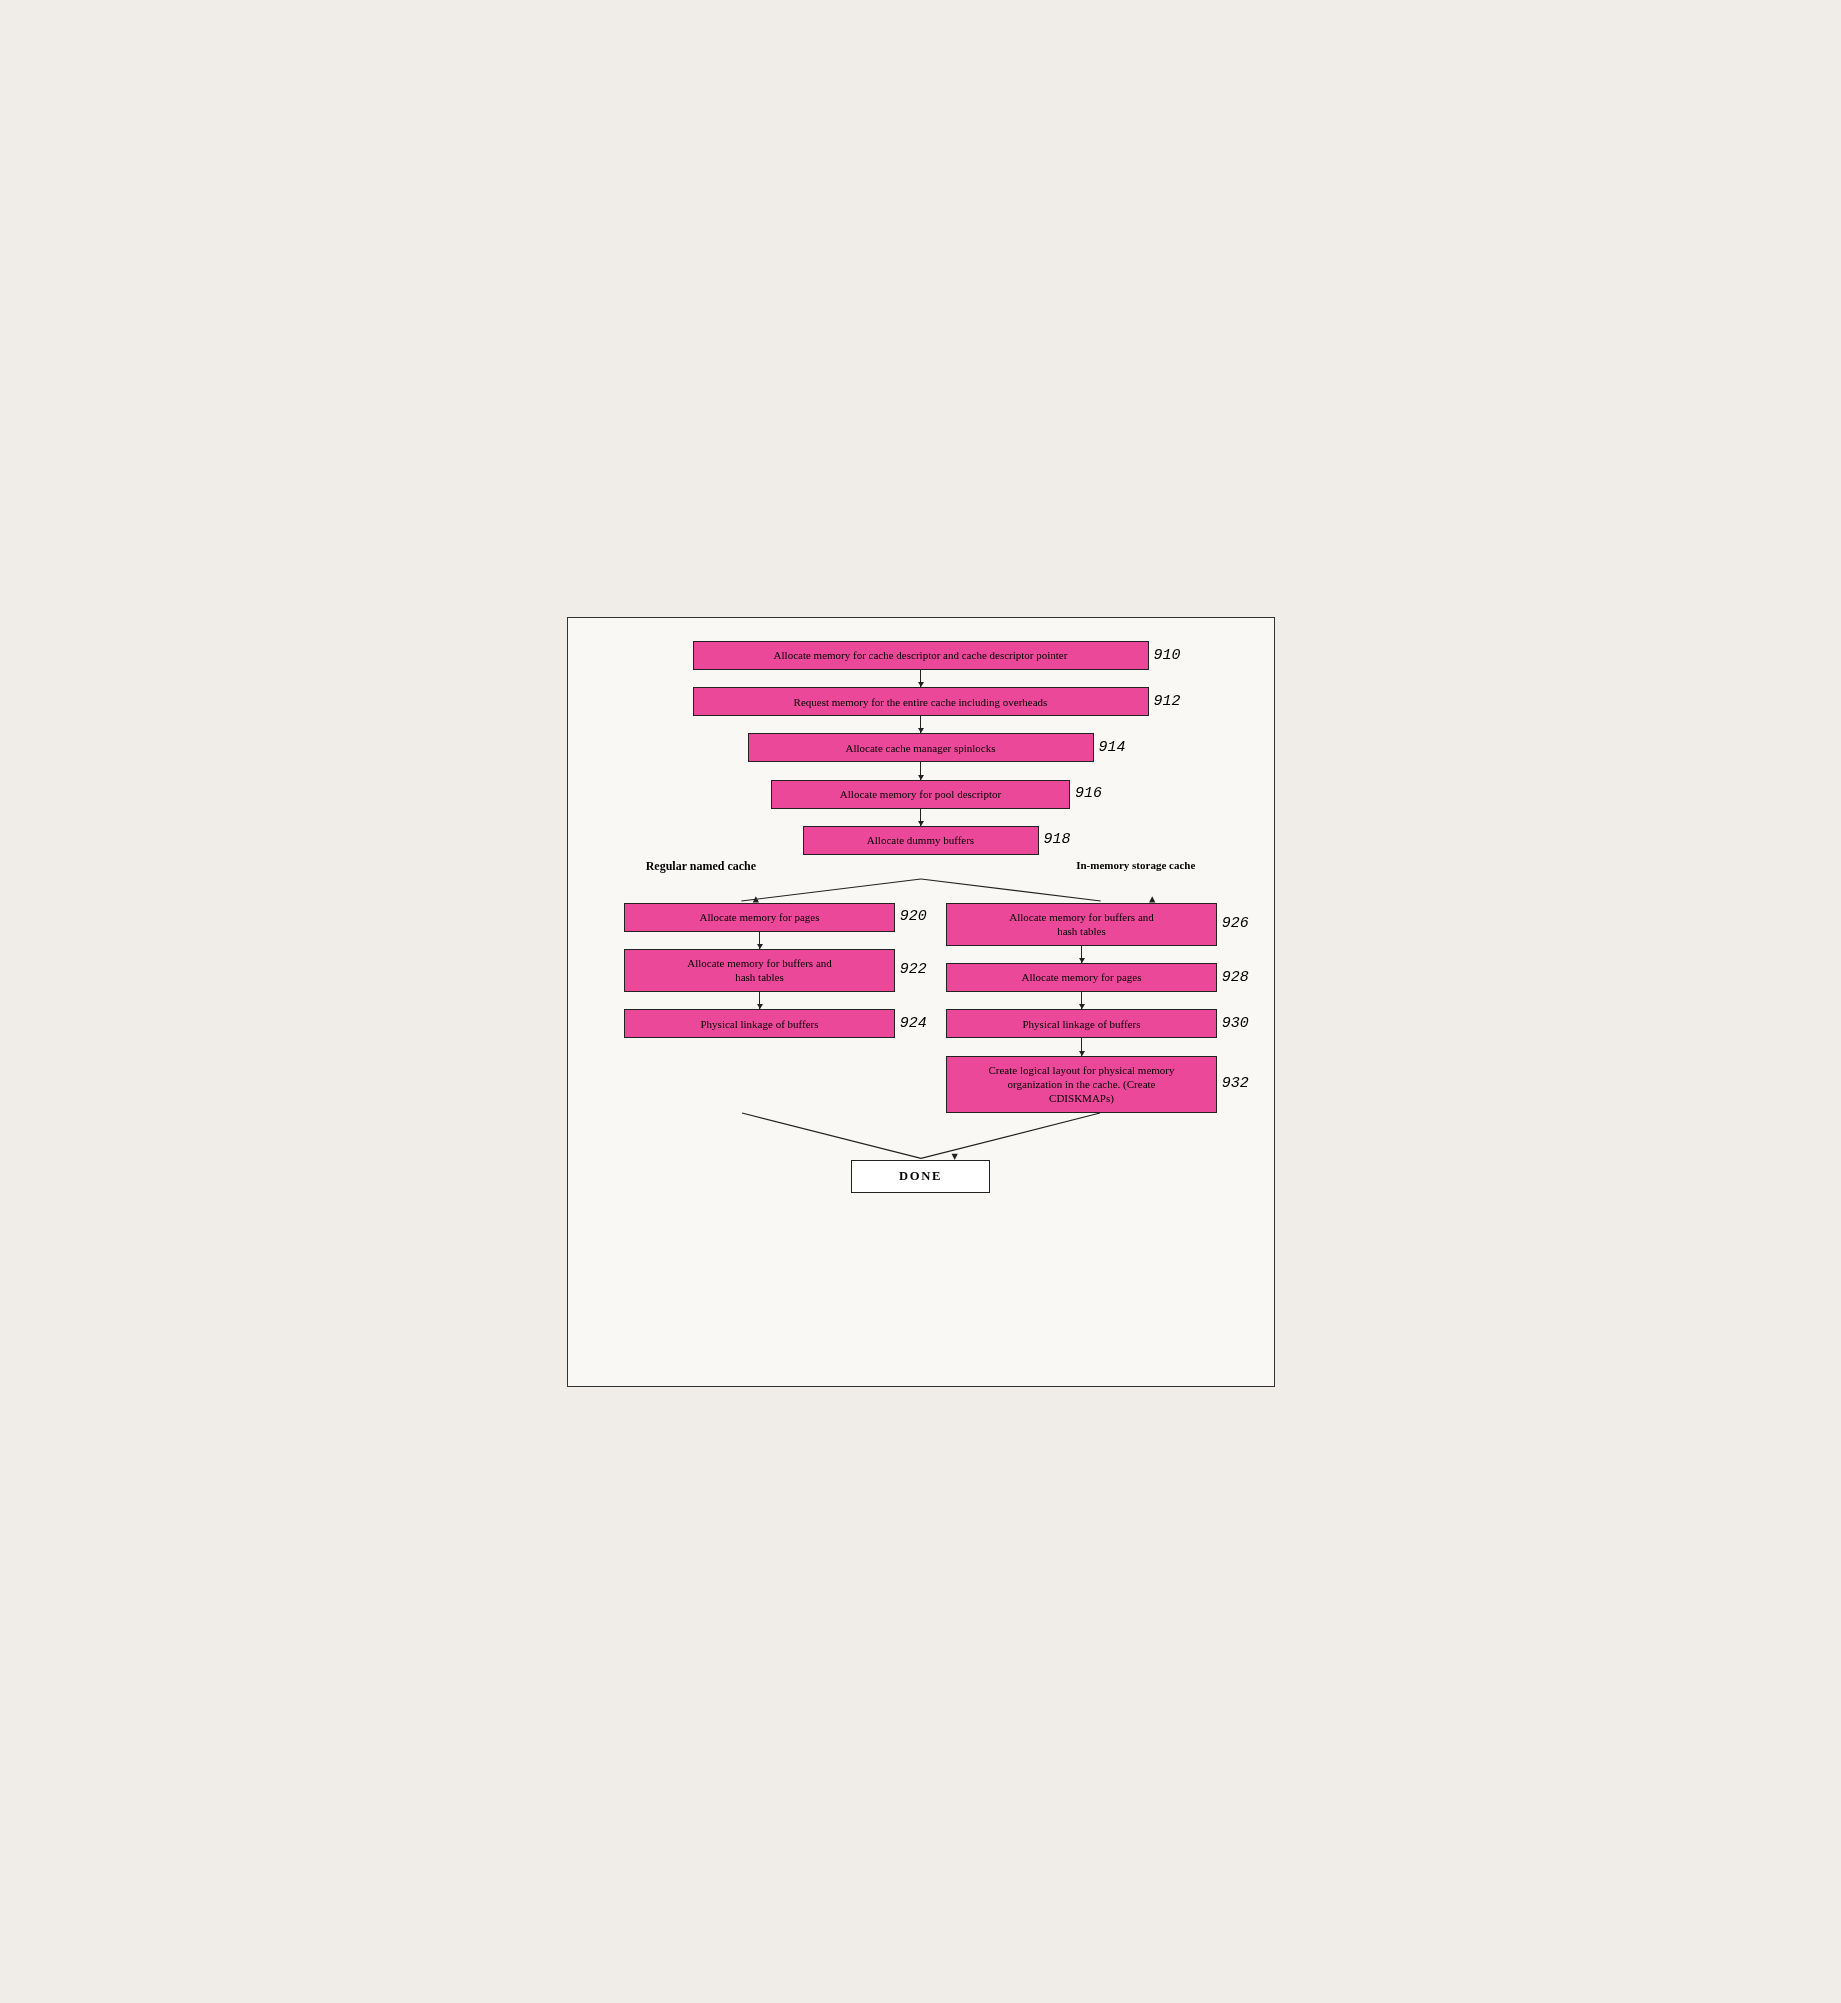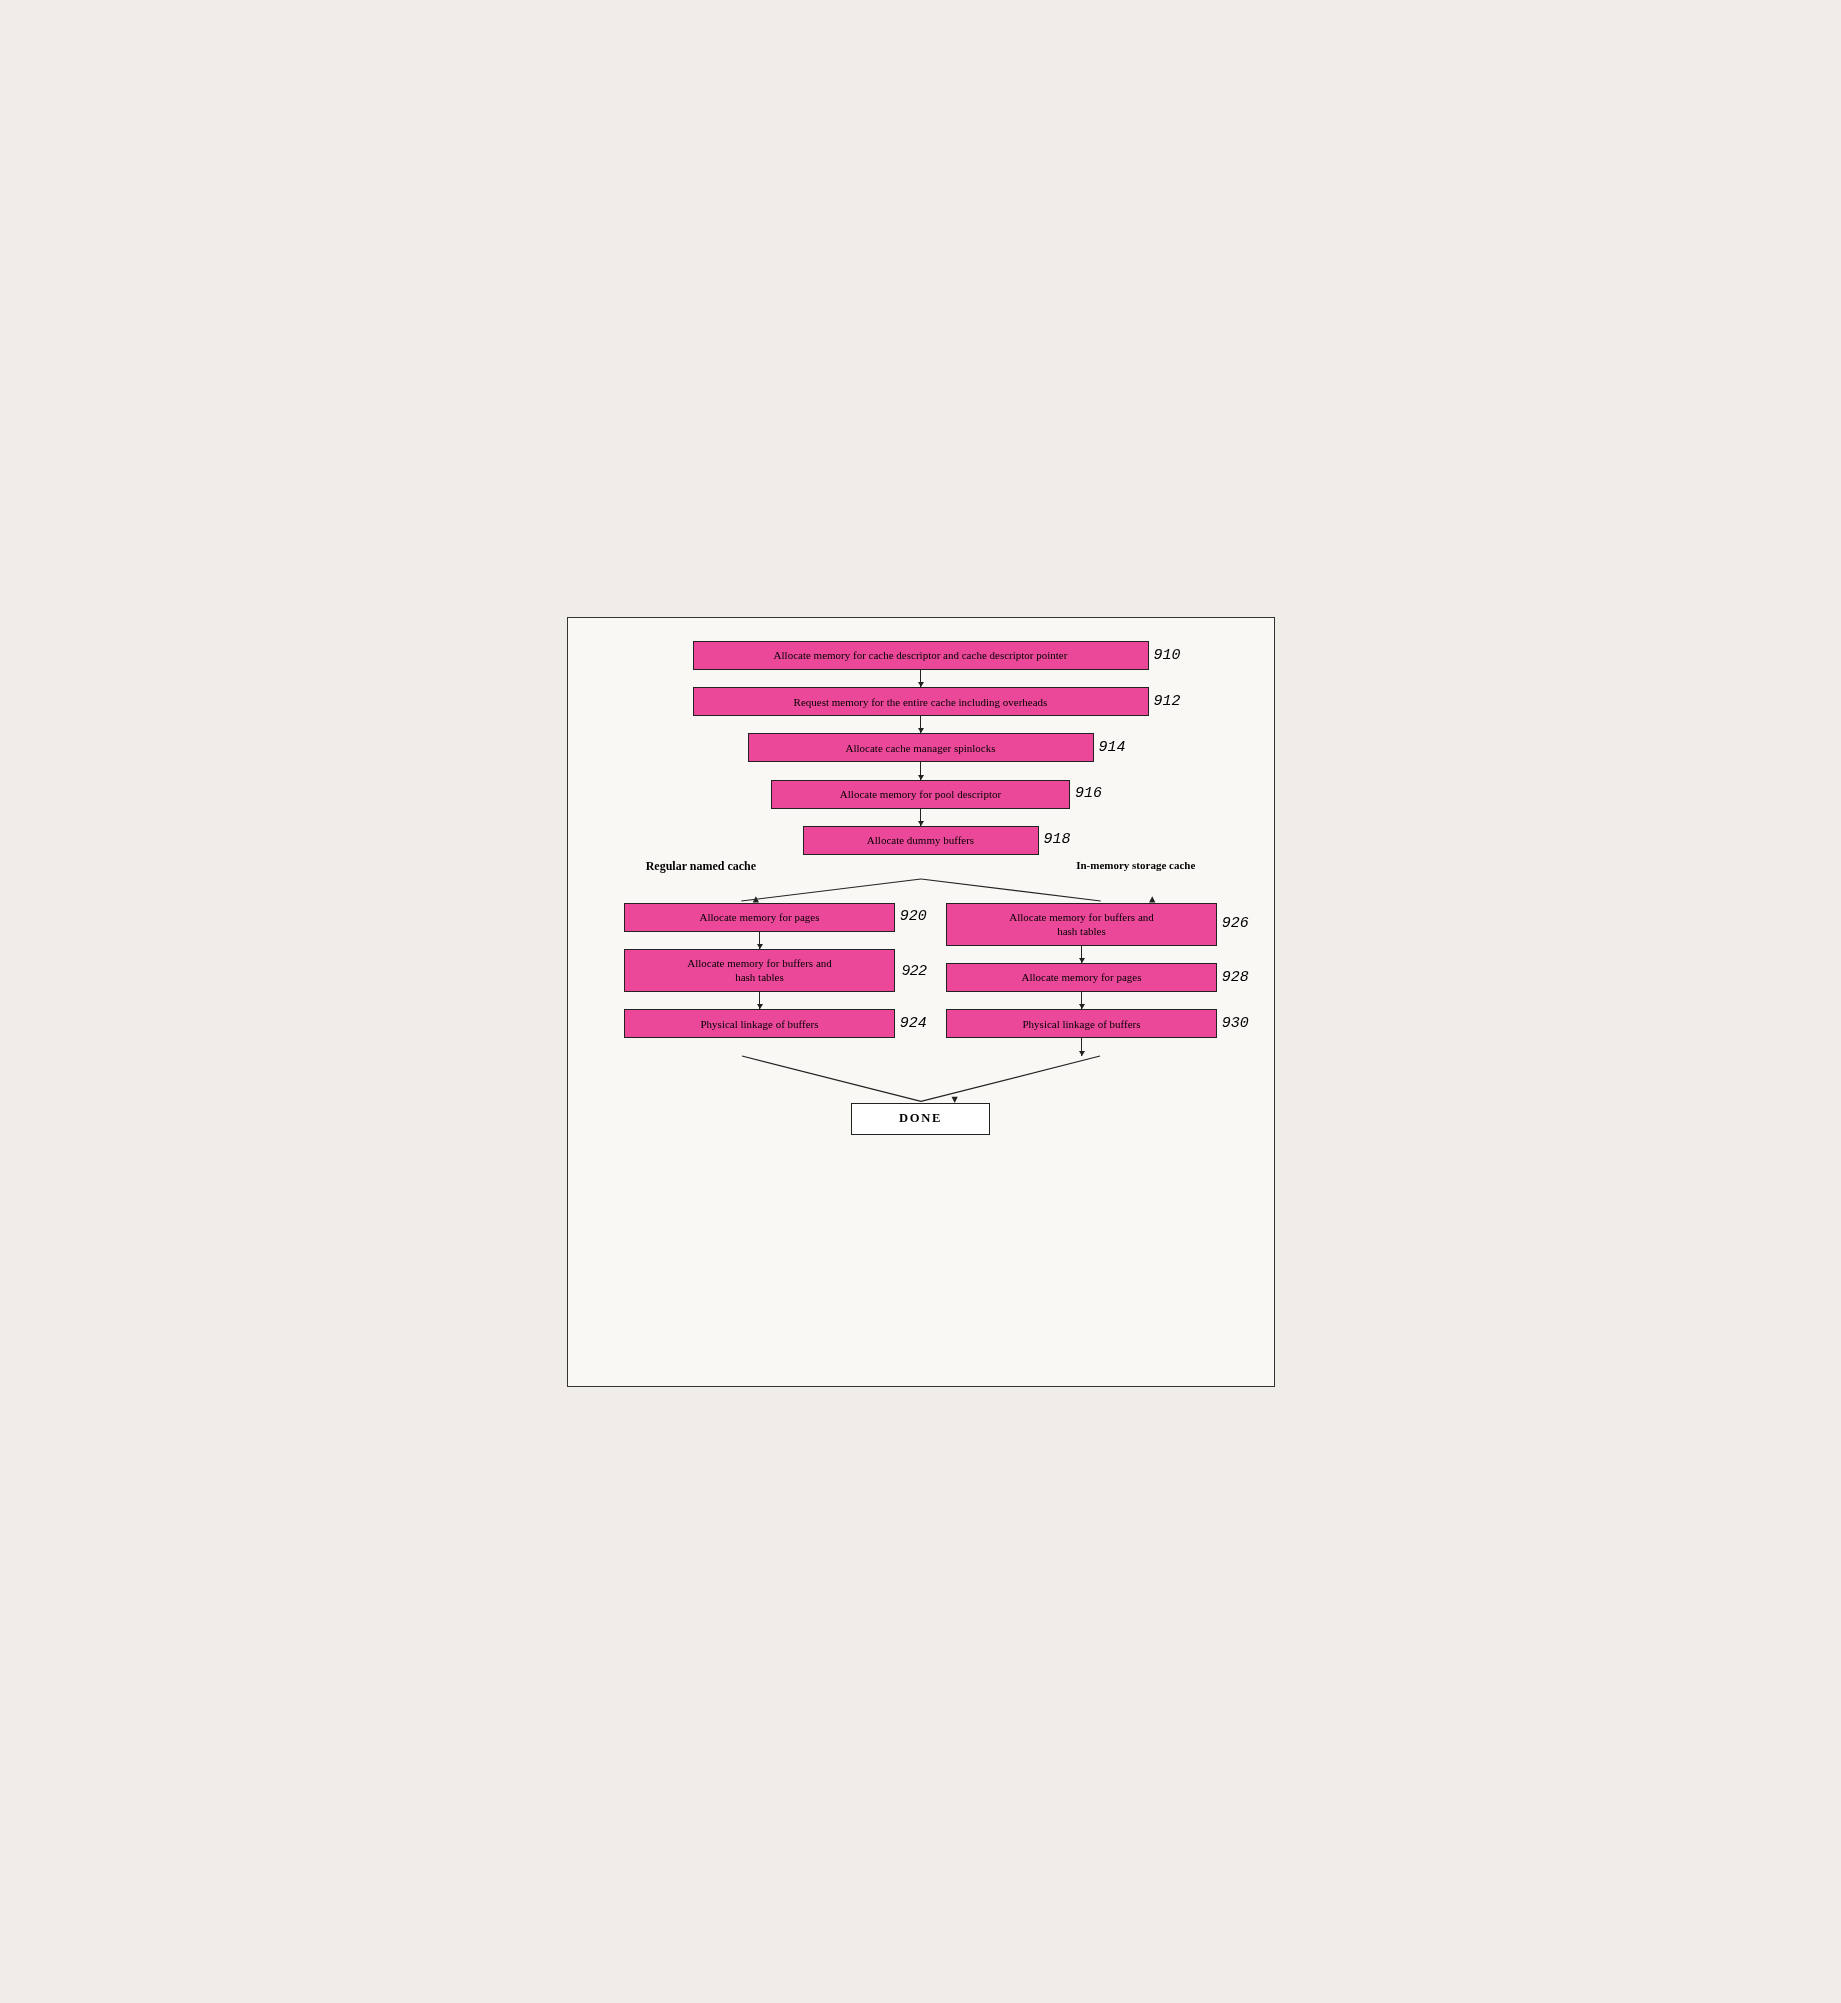--- a/index.html
+++ b/index.html
@@ -176,21 +176,21 @@
             <div class="box" style="width:100%;">
               <span>Allocate memory for pages</span>
               <span class="box-ref" style="right:-33px; font-family: 'Courier New', monospace; font-style:italic;">920</span>
             </div>
           </div>
           <div class="arrow-down"></div>
 
           <div style="position:relative; display:inline-block; width:100%;">
             <div class="box" style="width:100%;">
               <span>Allocate memory for buffers and<br>hash tables</span>
-              <span class="box-ref" style="right:-33px; font-family: Liberation Sans, sans-serif; font-style:italic;text-align:center;">922</span>
+              <span class="box-ref" style="right:-33px; font-family: Liberation Mono, monospace; font-style:italic;text-align:center;">922</span>
             </div>
           </div>
           <div class="arrow-down"></div>
 
           <div style="position:relative; display:inline-block; width:100%;">
             <div class="box" style="width:100%;">
               <span>Physical linkage of buffers</span>
               <span class="box-ref" style="right:-33px; font-family: 'Courier New', monospace; font-style:italic;">924</span>
             </div>
           </div>
@@ -215,20 +215,26 @@
           <div class="arrow-down"></div>
 
           <div style="position:relative; display:inline-block; width:100%;">
             <div class="box" style="width:100%;">
               <span>Physical linkage of buffers</span>
               <span class="box-ref" style="right:-33px; font-family: Liberation Mono, monospace; font-style:italic;text-align:right;">930</span>
             </div>
           </div>
           <div class="arrow-down"></div>
 
+          <div style="position:relative; display:inline-block; width:100%;">
+            <div class="box" style="width:100%;">
+              <span>Create logical layout for physical memory<br>organization in the cache. (Create<br>CDISKMAPs)</span>
+              <span class="box-ref" style="right:-33px; font-family: 'Courier New', monospace; font-style:italic;">932</span>
+            </div>
+          </div>
         </div>
 
       </div>
 
       <svg style="width:100%; height:47px; display:block; overflow:visible;" viewBox="0 0 816 60" width="642" height="47">
 
         <line x1="22%" y1="0" x2="50%" y2="58" stroke="#222" stroke-width="1.5"></line>
 
         <line x1="78%" y1="0" x2="50%" y2="58" stroke="#222" stroke-width="1.5"></line>
 

